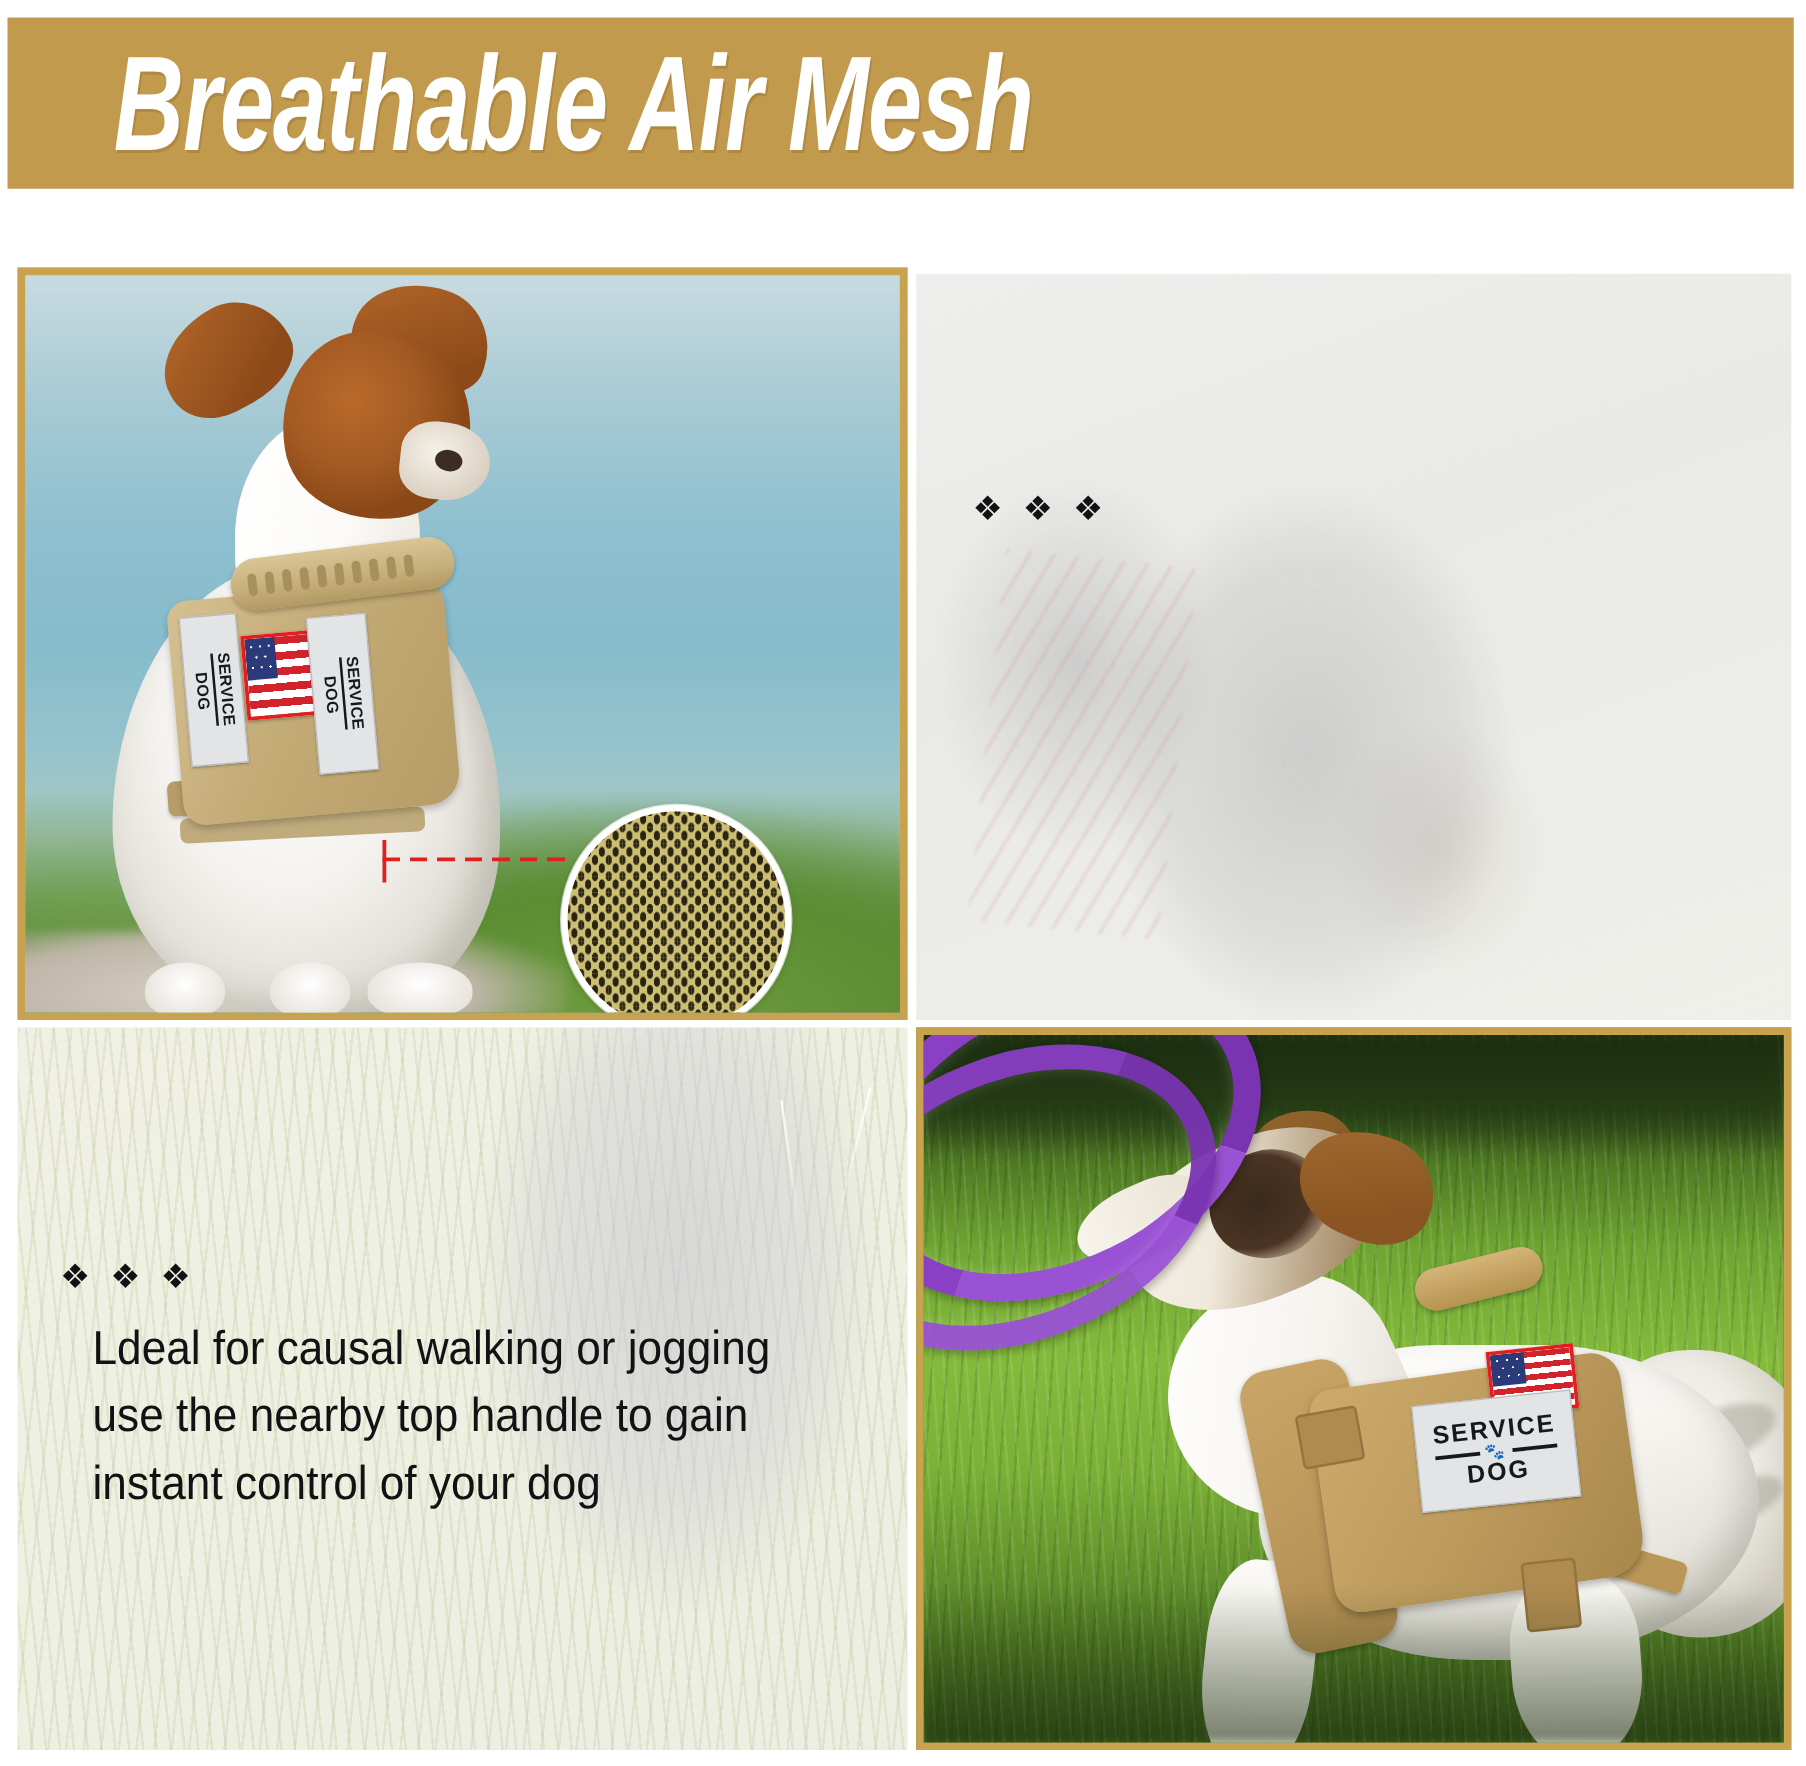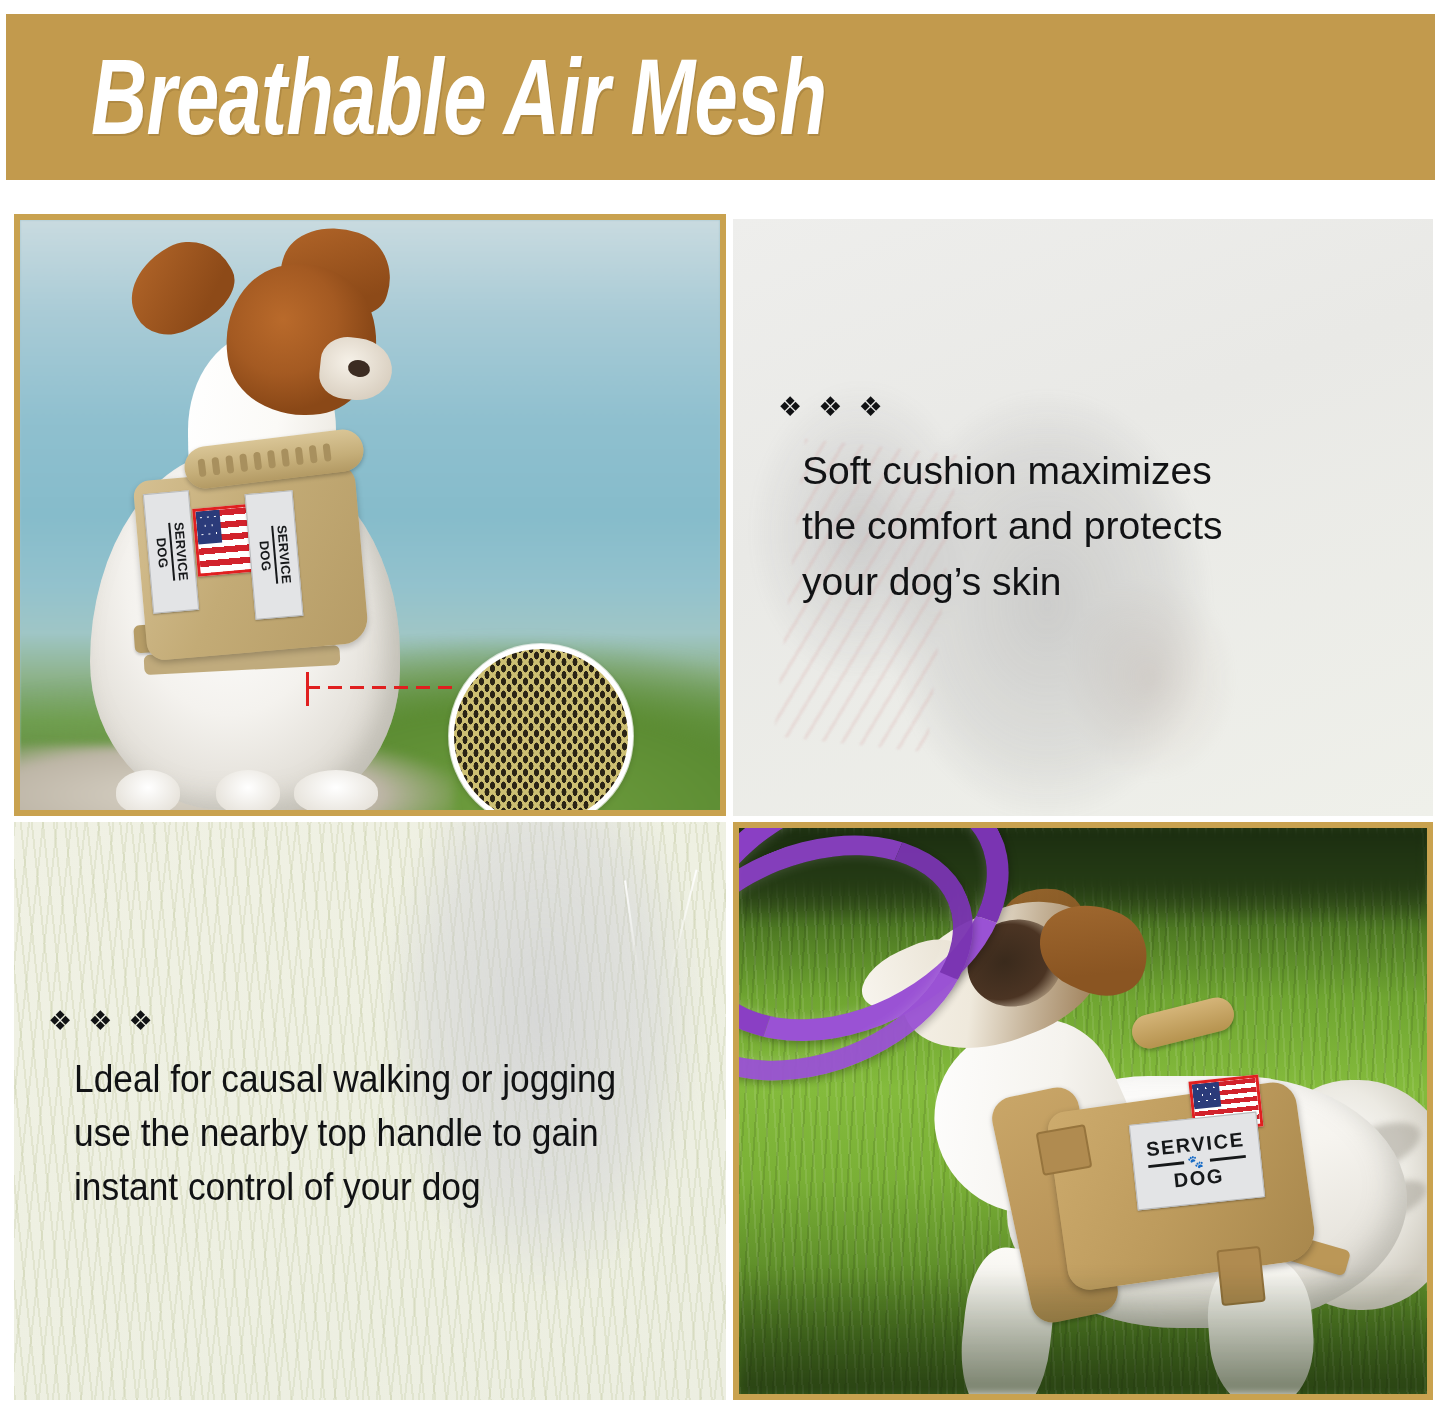--- a/index.html
+++ b/index.html
@@ -13,21 +13,21 @@
     width:1445px;
     height:1413px;
     background:#ffffff;
     overflow:hidden;
   }
 
   
   .banner{
     position:absolute;
     left:6px; top:14px;
-    width:1429px; height:166px;
+    width:1429px; height:137px;
     background:#C29A4D;
     display:flex;
     align-items:center;
     overflow:hidden;
   }
   .banner-title{
     color:#FFFFFF;
     font-family:"Liberation Sans","DejaVu Sans",sans-serif;
     font-size:108px;
     font-weight:700;
@@ -551,25 +551,20 @@
     <div class="ghost-dark"></div>
     <div class="ghost-collar"></div>
   </div>
 
   <div id="text-topright">
     <div class="bullets">
       <span>❖</span>
       <span>❖</span>
       <span>❖</span>
     </div>
-    <div class="feature-text">
-      <p>Soft cushion maximizes</p>
-      <p>the comfort and protects</p>
-      <p>your dog’s skin</p>
-    </div>
   </div>
 
   <div class="quad" id="panel-bottomleft">
     <div class="ghost-grass"></div>
     <div class="ghost-dogwhite"></div>
     <div class="ghost-whisker"></div>
     <div class="ghost-whisker b"></div>
   </div>
 
   <div id="text-bottomleft">

